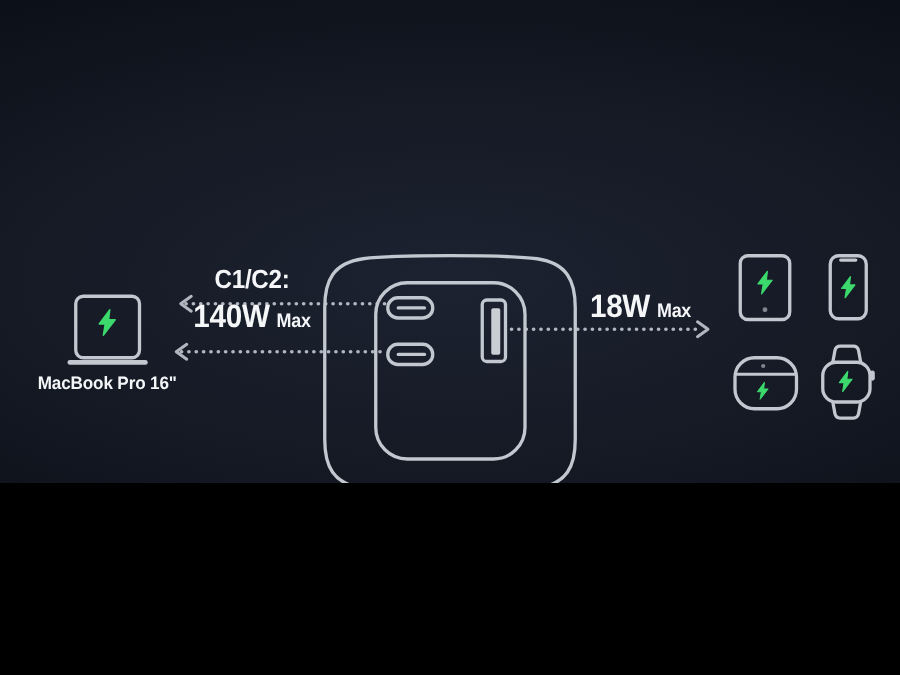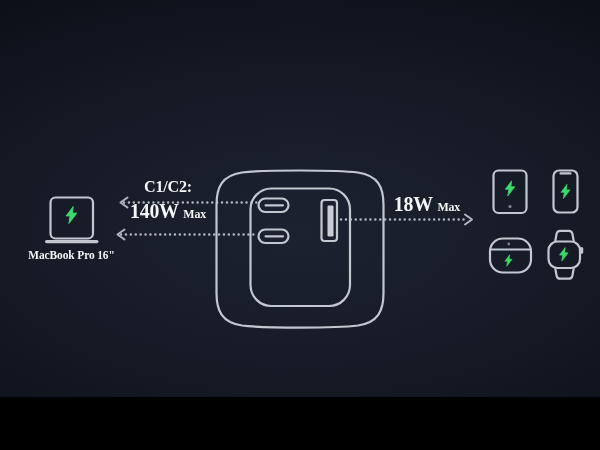--- a/index.html
+++ b/index.html
@@ -1,18 +1,18 @@
 <!DOCTYPE html>
 <html style="--background-center: #1c2230; --background-edge: #04060a; --outline: #c2c8cf; --dotted-line: #b0b7be; --text: #f4f6f8; --accent-green: #3cd96d; --detail-gray: #7f868d; --usba-pin-fill: #c9ced4;"><head>
 <meta charset="utf-8">
 <style>
   html,body { margin:0; padding:0; background:#000; }
   .stage {
-    position:relative; width:600px; height:397px; overflow:hidden;
-    font-family:Liberation Serif, serif;
+    position:relative; width:600px; height:322px; overflow:hidden;
+    font-family:Liberation Sans, sans-serif;
     background: radial-gradient(150% 115% at 50% 58%,
       var(--background-center, #1c2230) 0%,
       #151a25 32%, #0b0f17 62%,
       var(--background-edge, #04060a) 96%);
   }
   svg.art { position:absolute; left:0; top:0; }
   .stroke  { fill:none; stroke:var(--outline,#c2c8cf); stroke-width:2.2; }
   .stroke-thin { fill:none; stroke:var(--outline,#c2c8cf); stroke-width:1.9; }
   .fill-outline { fill:var(--outline,#c2c8cf); stroke:none; }
   .dots { fill:none; stroke:var(--dotted-line,#b0b7be); stroke-width:2.4;

